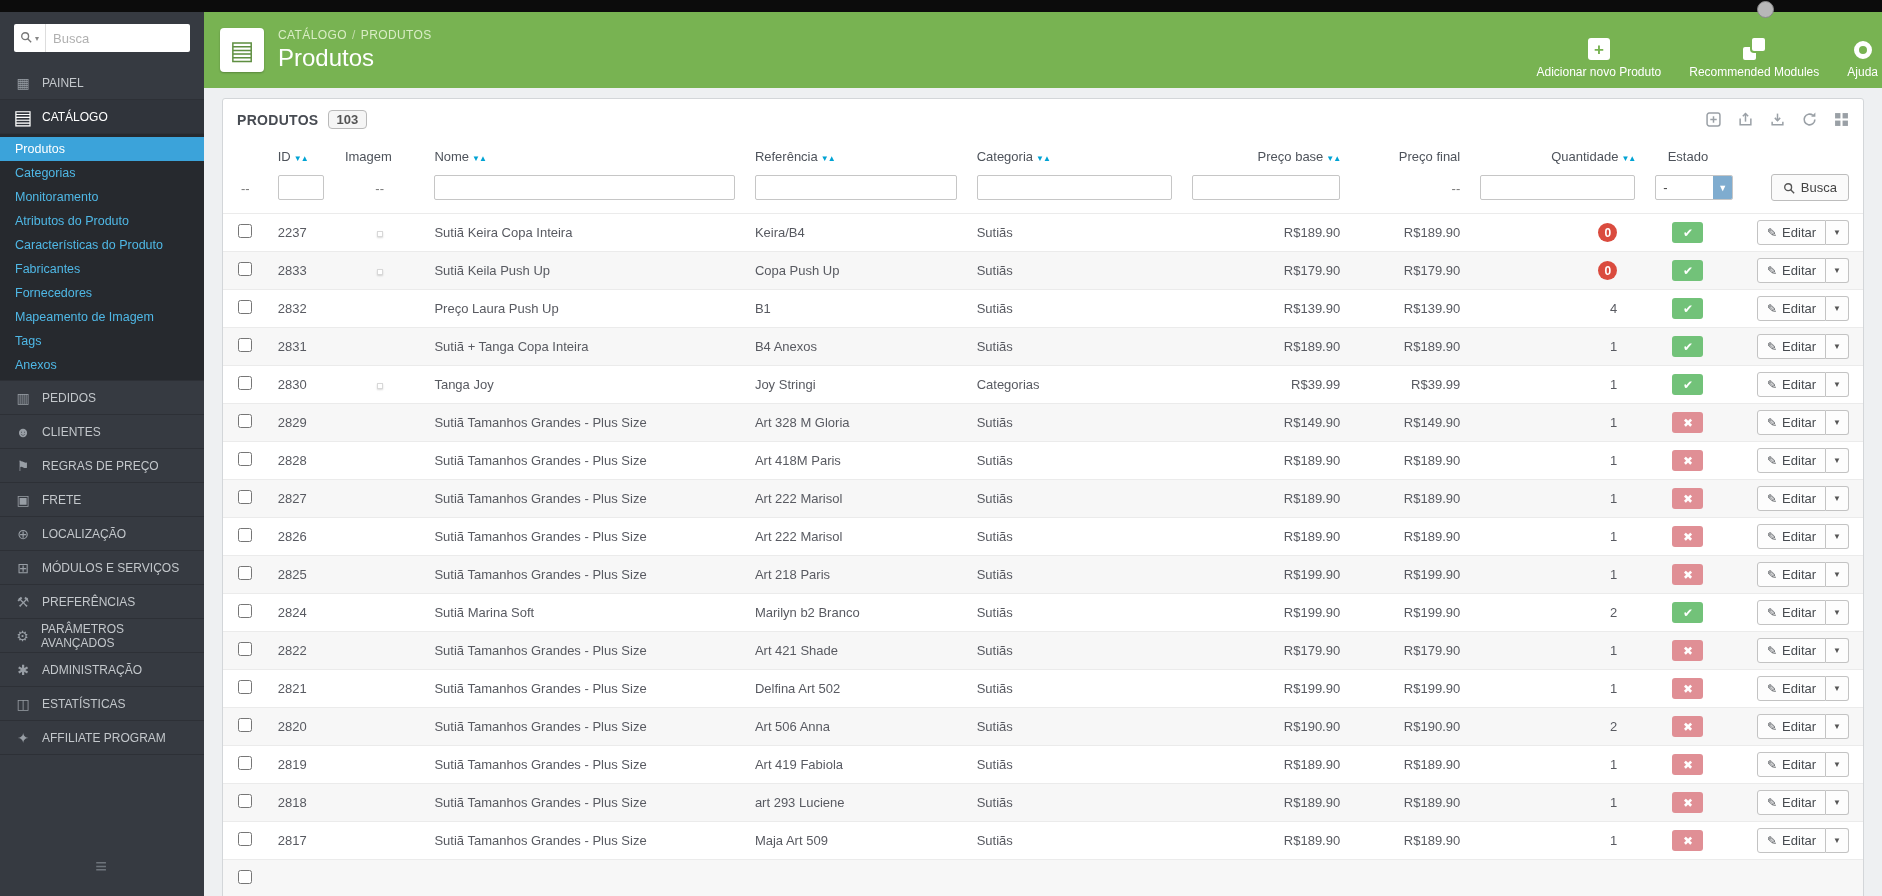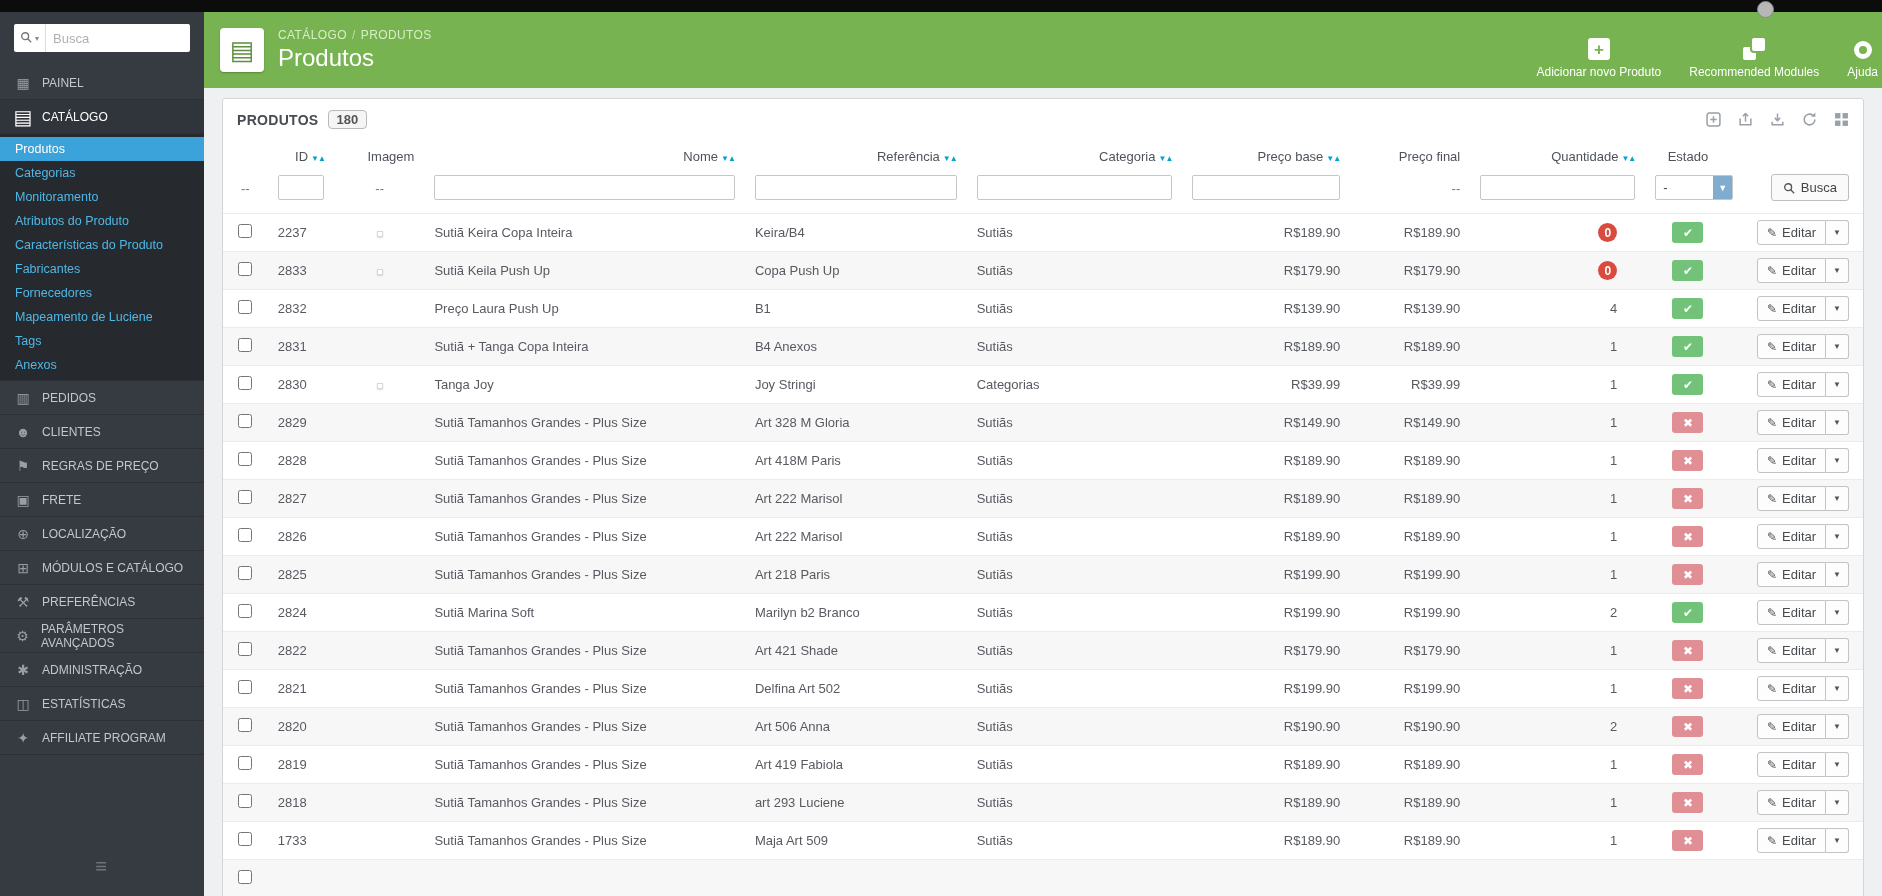--- a/index.html
+++ b/index.html
@@ -67,21 +67,21 @@
   .panel { background:#fff; border:1px solid #d3d6d9; border-radius:3px; min-height:860px; }
   .panel-heading { display:flex; align-items:center; padding:11px 14px 8px; }
   .panel-title { font-size:14px; font-weight:bold; color:#474b52; letter-spacing:.3px; }
   .count-badge { margin-left:9px; background:#f5f5f5; border:1px solid #b9b9b9; border-radius:4px;
     padding:1px 8px; font-size:13px; font-weight:bold; color:#555; }
   .panel-toolbar { margin-left:auto; display:flex; gap:17px; align-items:center; }
   .tool-icon { cursor:pointer; display:inline-flex; }
 
   
   table { width:100%; border-collapse:collapse; table-layout:fixed; margin-top:2px; }
-  thead th { font-weight:400; font-size:13px; color:#4e535b; text-align:right;
+  thead th { font-weight:400; font-size:13px; color:#4e535b; text-align:left;
     padding:10px 10px 8px; white-space:nowrap; overflow:hidden; }
   th.num, td.num { text-align:right; }
   th.center, td.center { text-align:center; }
   .sort { font-size:8px; color:#00a3d4; margin-left:3px; letter-spacing:-1px; cursor:pointer; }
   .filter-row td { padding:2px 10px 12px; vertical-align:middle; }
   .dash { color:#777; font-size:13px; }
   .f-input { height:25px; width:100%; border:1px solid #c6c6c6; border-radius:2px;
     padding:0 6px; font-size:13px; color:#333; font-family:"Liberation Sans", sans-serif; }
   .f-id { width:46px; }
   .fake-select { display:flex; align-items:center; height:25px; width:78px; background:#fff;
@@ -159,21 +159,21 @@
           <span class="mi-label">CATÁLOGO</span>
         </div>
         <div class="submenu">
           <div class="submenu-item selected">Produtos</div>
           <div class="submenu-item">Categorias</div>
           <div class="submenu-item">Monitoramento</div>
           <div class="submenu-item">Atributos do Produto</div>
           <div class="submenu-item">Características do Produto</div>
           <div class="submenu-item">Fabricantes</div>
           <div class="submenu-item">Fornecedores</div>
-          <div class="submenu-item">Mapeamento de Luciene</div>
+          <div class="submenu-item">Mapeamento de Imagem</div>
           <div class="submenu-item">Tags</div>
           <div class="submenu-item">Anexos</div>
         </div>
         <div class="menu-item">
           <span class="mi-icon">▥</span>
           <span class="mi-label">PEDIDOS</span>
         </div>
         <div class="menu-item">
           <span class="mi-icon">☻</span>
           <span class="mi-label">CLIENTES</span>
@@ -185,21 +185,21 @@
         <div class="menu-item">
           <span class="mi-icon">▣</span>
           <span class="mi-label">FRETE</span>
         </div>
         <div class="menu-item">
           <span class="mi-icon">⊕</span>
           <span class="mi-label">LOCALIZAÇÃO</span>
         </div>
         <div class="menu-item">
           <span class="mi-icon">⊞</span>
-          <span class="mi-label">MÓDULOS E CATÁLOGO</span>
+          <span class="mi-label">MÓDULOS E SERVIÇOS</span>
         </div>
         <div class="menu-item">
           <span class="mi-icon">⚒</span>
           <span class="mi-label">PREFERÊNCIAS</span>
         </div>
         <div class="menu-item">
           <span class="mi-icon">⚙</span>
           <span class="mi-label">PARÂMETROS AVANÇADOS</span>
         </div>
         <div class="menu-item">
@@ -243,21 +243,21 @@
           <span class="ha-ring"></span>
           <span>Ajuda</span>
         </div>
       </div>
     </header>
 
     <div class="content">
       <div class="panel">
         <div class="panel-heading">
           <span class="panel-title">PRODUTOS</span>
-          <span class="count-badge">180</span>
+          <span class="count-badge">103</span>
           <div class="panel-toolbar">
             <span class="tool-icon">
               <svg width="15" height="15" viewBox="0 0 14 14">
                   <rect x="1" y="1" width="12" height="12" rx="2" fill="none" stroke="#9aa0a6" stroke-width="1.4"></rect>
                   <line x1="7" y1="4" x2="7" y2="10" stroke="#9aa0a6" stroke-width="1.4"></line>
                   <line x1="4" y1="7" x2="10" y2="7" stroke="#9aa0a6" stroke-width="1.4"></line>
                 </svg>
             </span>
             <span class="tool-icon">
               <svg width="15" height="15" viewBox="0 0 14 14">
@@ -677,21 +677,21 @@
         <button class="btn edit">
                       <span class="pencil">✎</span>
                       <span>Editar</span>
                     </button>
         <button class="btn caret">▼</button>
       </span>
     </td>
   </tr>
               <tr>
     <td class="center"><input type="checkbox" style=""></td>
-    <td>1733</td>
+    <td>2817</td>
     <td class="center"></td>
     <td>Sutiã Tamanhos Grandes - Plus Size</td>
     <td>Maja Art 509</td>
     <td>Sutiãs</td>
     <td class="num">R$189.90</td>
     <td class="num">R$189.90</td>
     <td class="num c-qty"><span class="qty">1</span></td>
     <td class="center"><button class="status-btn status-disabled">✖</button></td>
     <td class="c-actions">
       <span class="btn-group">

